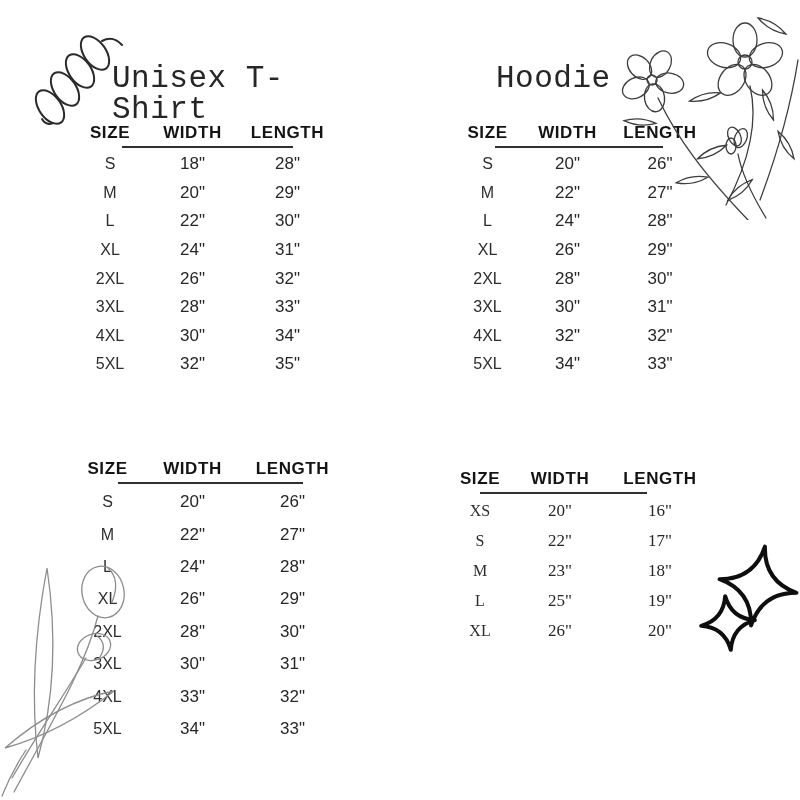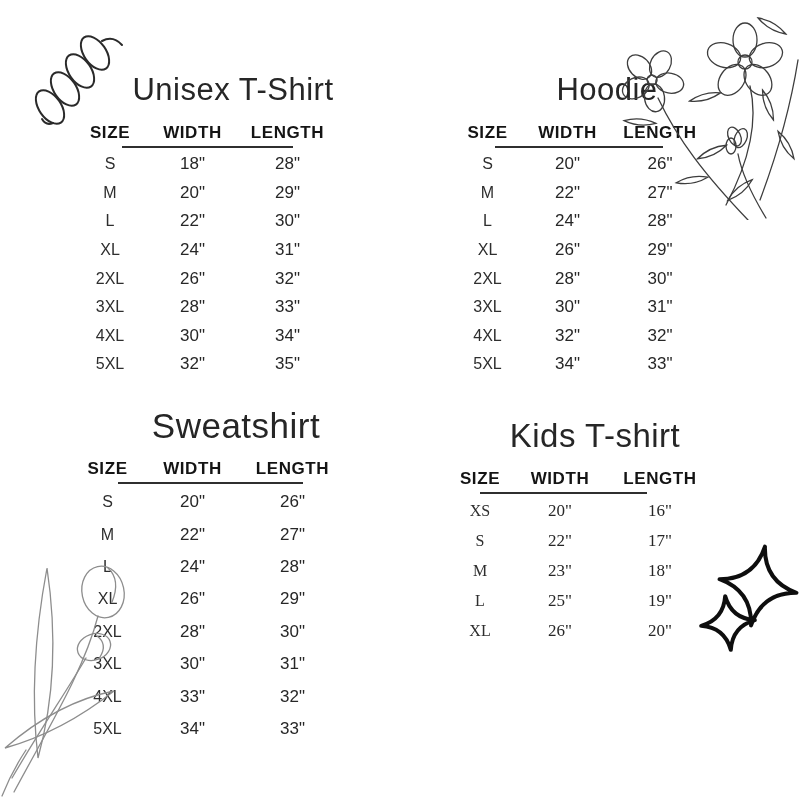--- a/index.html
+++ b/index.html
@@ -1,19 +1,19 @@
 <!DOCTYPE html>
 <html><head>
 <meta charset="utf-8">
 <style>
   html,body{margin:0;padding:0;background:#fff;}
   .canvas{position:relative;width:800px;height:800px;background:#ffffff;overflow:hidden;
           font-family:"Liberation Sans",sans-serif;color:#1f1f1f;}
-  .title{position:absolute;margin:11px;font-family:Liberation Sans, sans-serif;font-weight:500;
-         color:#262626;text-align:center;letter-spacing:.5px;line-height:1;}
+  .title{position:absolute;margin:0;font-family:Liberation Mono, monospace;font-weight:500;
+         color:#262626;text-align:left;letter-spacing:.5px;line-height:1;}
   .t-unisex{left:112px;top:63px;width:220px;font-size:31px;}
   .t-hoodie{left:496px;top:63px;width:200px;font-size:31px;}
   .t-sweat {left:100px;top:397px;width:250px;font-size:35px;}
   .t-kids  {left:459px;top:408px;width:250px;font-size:33px;}
 
   .table{position:absolute;z-index:2;}
   .tb1{left:75px; top:112px;width:260px;}
   .tb2{left:450px;top:112px;width:260px;}
   .tb3{left:70px; top:448px;width:275px;}
   .tb4{left:445px;top:458px;width:270px;}
@@ -233,21 +233,20 @@
         </div>
 
         <div class="row">
           <span class="cell size">5XL</span>
           <span class="cell width">34"</span>
           <span class="cell length">33"</span>
         </div>
       </div>
   </div>
 
-  <h2 class="title t-sweat">Sweatshirt</h2>
   <div class="table tb3">
     <div class="thead">
       <span>SIZE</span>
       <span>WIDTH</span>
       <span>LENGTH</span>
     </div>
     <div class="rule"></div>
     <div class="tbody">
 
         <div class="row">
@@ -293,21 +292,20 @@
         </div>
 
         <div class="row">
           <span class="cell size">5XL</span>
           <span class="cell width">34"</span>
           <span class="cell length">33"</span>
         </div>
       </div>
   </div>
 
-  <h2 class="title t-kids">Kids T-shirt</h2>
   <div class="table tb4">
     <div class="thead">
       <span>SIZE</span>
       <span>WIDTH</span>
       <span>LENGTH</span>
     </div>
     <div class="rule"></div>
     <div class="tbody">
 
         <div class="row">

